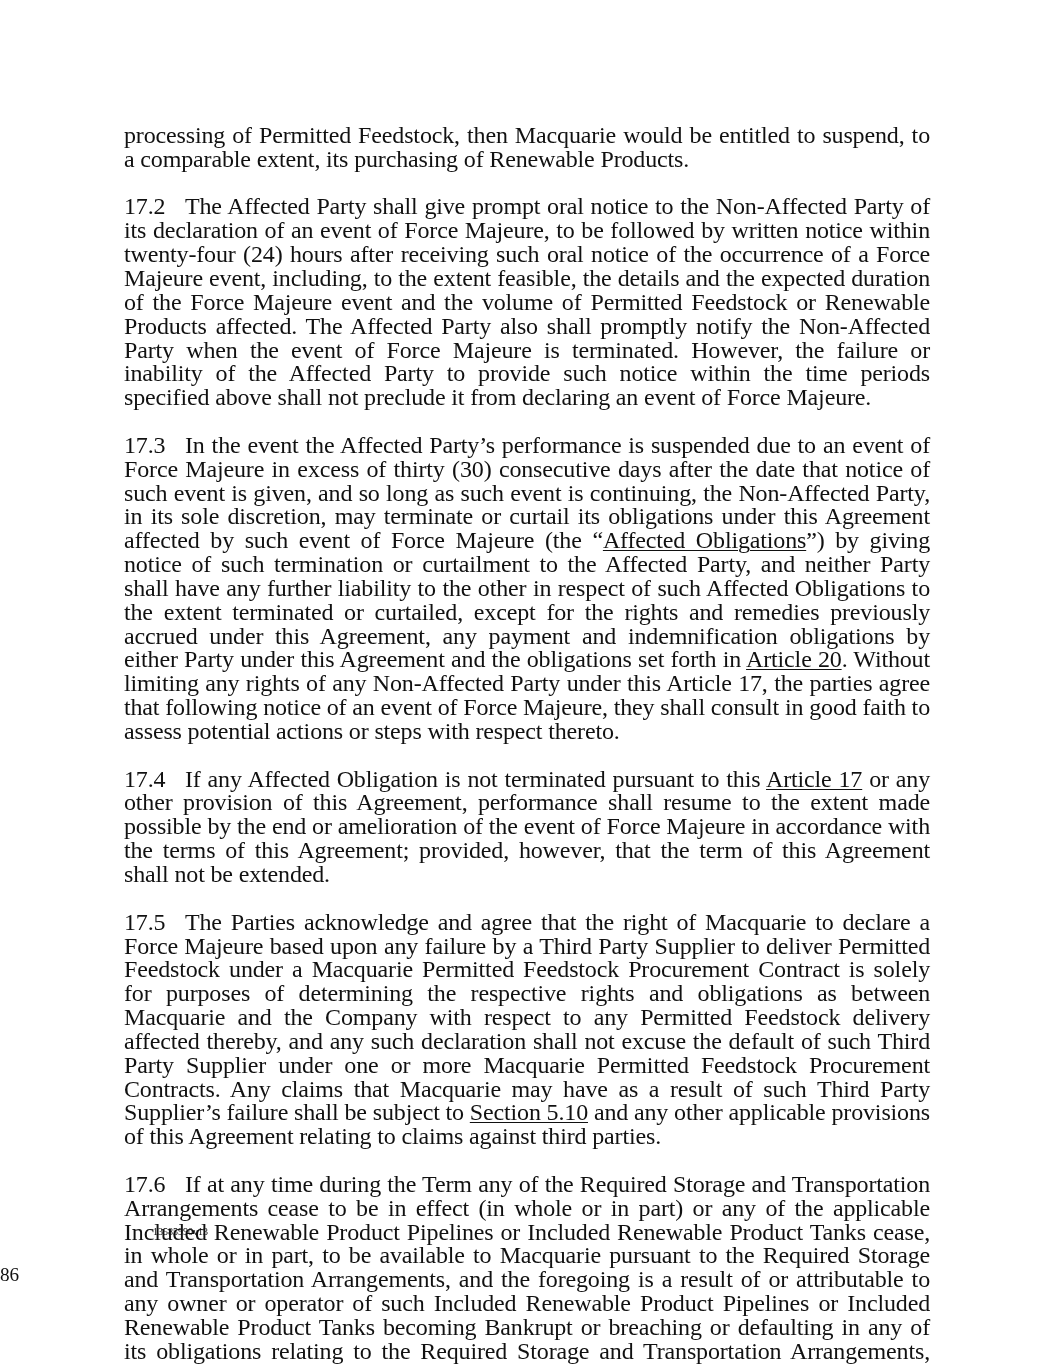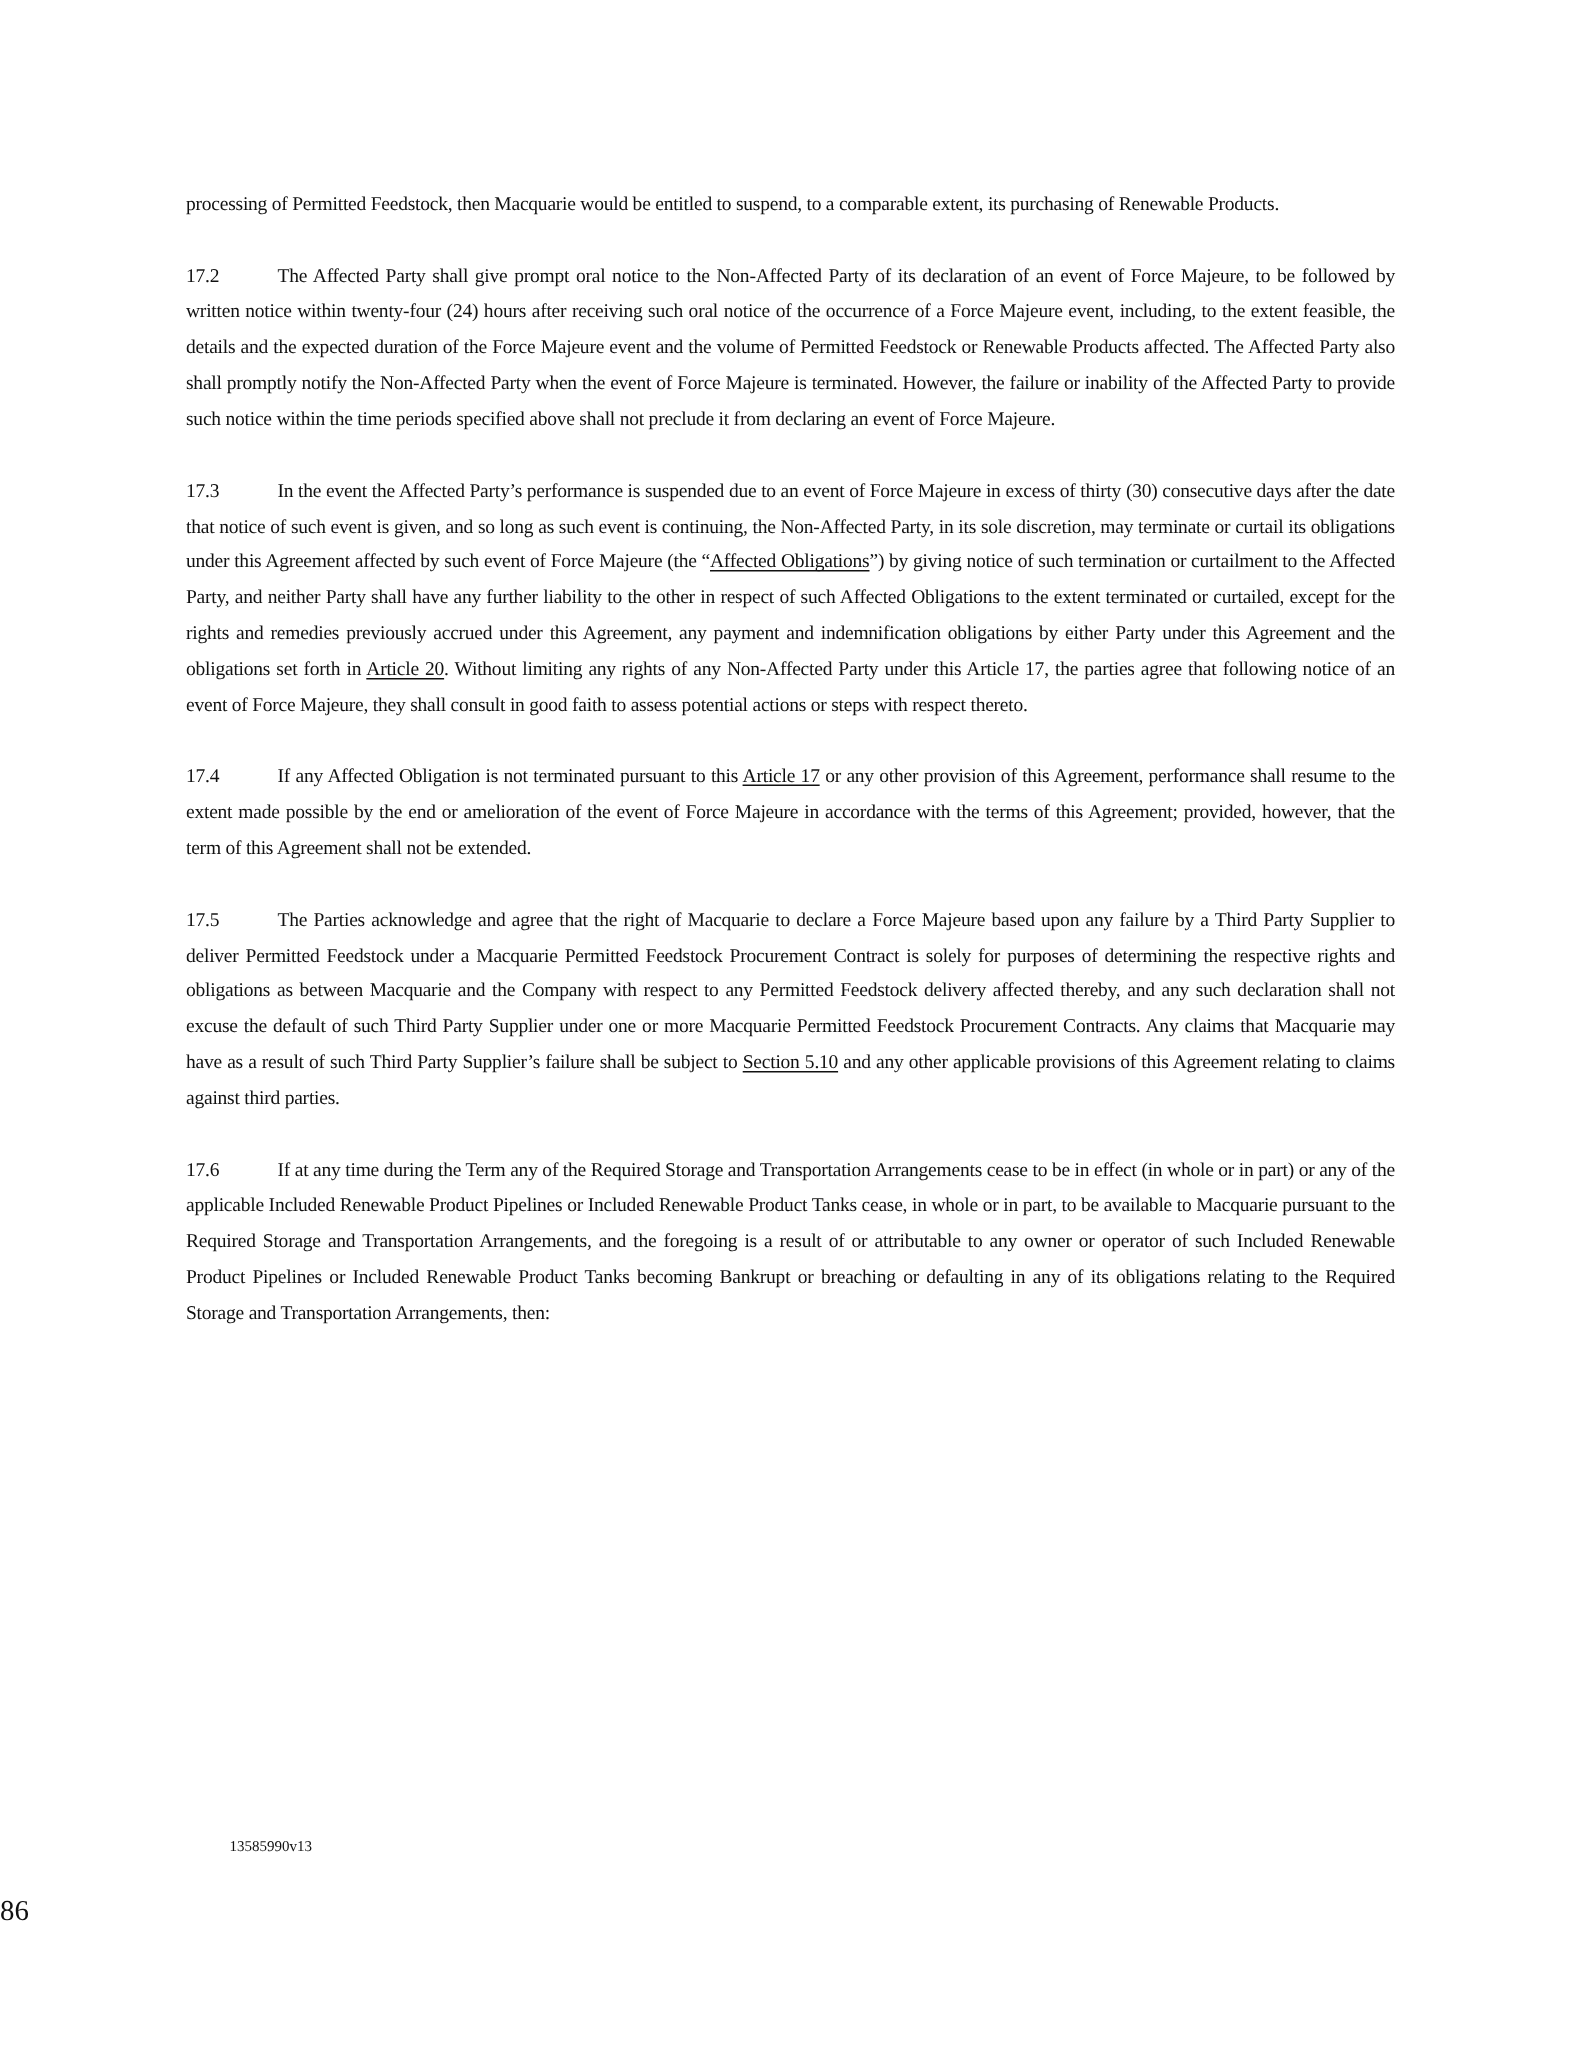--- a/index.html
+++ b/index.html
@@ -15,21 +15,21 @@
       font-family: "Liberation Serif", "DejaVu Serif", serif;
       color: #111111;
     }
     .page {
       position: absolute;
       left: 124px;
       top: 124px;
       width: 806px;
     }
     .para {
-      font-size: 13px;
+      font-size: 24px;
       line-height: 23.85px;
       text-align: justify;
       margin: 0 0 23.8px 0;
       letter-spacing: -0.15px;
     }
     .para.first {
       margin-bottom: 23.8px;
     }
     .sec-num {
       display: inline-block;

